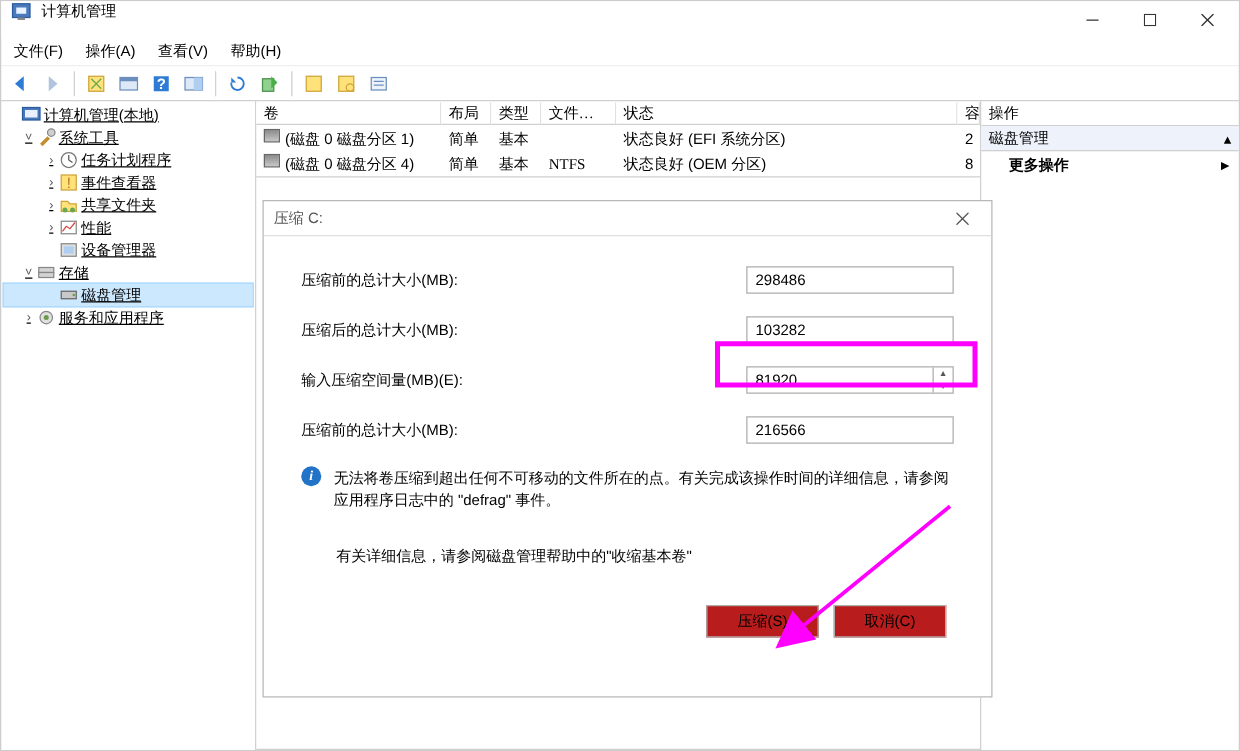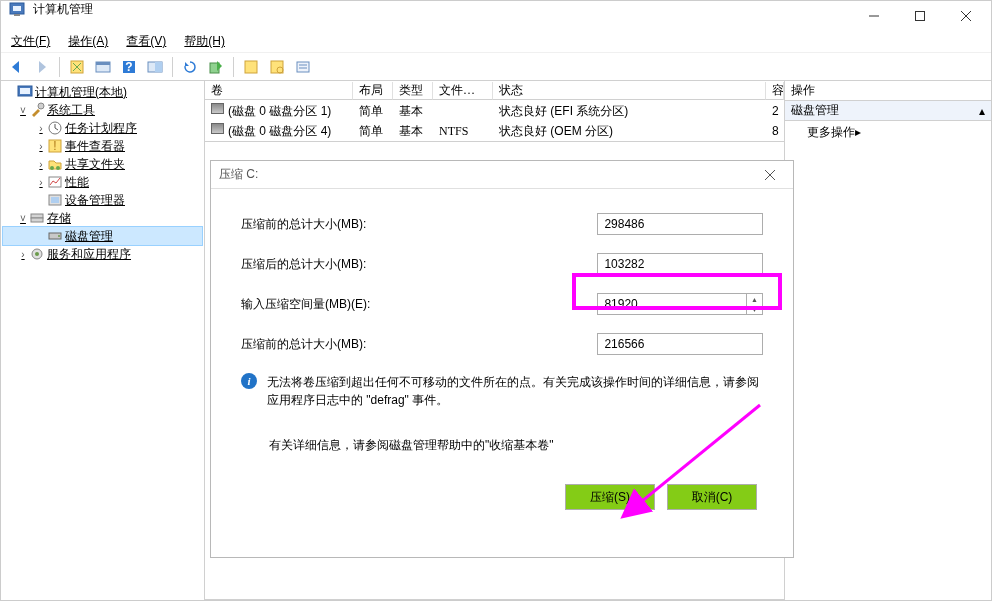--- a/index.html
+++ b/index.html
@@ -7,21 +7,21 @@
 
 .window { width: 100%; height: 100%; display: flex; flex-direction: column; border: 1px solid #ccc; background: #fff; }
 
 .titlebar { height: 30px; display: flex; align-items: flex-start; padding: 0 2px; background: #fff; }
 .titlebar .app-icon { width: 16px; height: 16px; margin: 0 6px; }
 .titlebar .title { flex: 1; font-size: 12px; padding-left: 2px; }
 .win-controls { display: flex; }
 .win-btn { width: 46px; height: 30px; display: flex; align-items: center; justify-content: center; color: #333; }
 
 .menubar { height: 22px; display: flex; align-items: center; padding: 0 6px; gap: 10px; font-size: 12px; border-bottom: 1px solid #f0f0f0; }
-.menubar span { padding: 2px 4px; cursor: default; text-decoration: underline; }
+.menubar span { padding: 2px 4px; cursor: default; }
 
 .toolbar { height: 28px; display: flex; align-items: center; padding: 0 4px; gap: 4px; border-bottom: 1px solid #d0d0d0; }
 .tool-btn { width: 22px; height: 22px; display: flex; align-items: center; justify-content: center; border: 1px solid transparent; }
 .tool-sep { width: 1px; height: 20px; background: #d0d0d0; margin: 0 2px; }
 
 .content { flex: 1; display: flex; min-height: 0; }
 
 .treeview { width: 204px; border-right: 1px solid #d0d0d0; overflow: auto; padding: 2px; text-decoration: underline; }
 .tree-node { display: flex; align-items: center; height: 18px; padding-left: 0; white-space: nowrap; cursor: default; }
 .tree-node .expander { width: 12px; text-align: center; color: #555; font-size: 10px; user-select: none; }
@@ -46,21 +46,21 @@
 
 .bottom-info { padding: 4px 8px; }
 .bottom-info .dev { display: flex; align-items: center; gap: 6px; }
 .bottom-info .dev-icon { width: 22px; height: 22px; }
 .bottom-info .dev-title { font-weight: bold; }
 
 .actions-panel { width: 206px; display: flex; flex-direction: column; }
 .actions-header { height: 20px; border-bottom: 1px solid #d0d0d0; padding: 0 6px; display: flex; align-items: center; font-weight: normal; }
 .actions-section { background: #eef3fb; height: 20px; display: flex; align-items: center; padding: 0 6px; border-bottom: 1px solid #d0d0d0; justify-content: space-between; }
 .actions-section .arrow { color: #000; }
-.actions-item { height: 22px; display: flex; align-items: center; padding: 0 22px; justify-content: flex-start; }
+.actions-item { height: 22px; display: flex; align-items: center; padding: 0 22px; justify-content: space-between; font-weight: bold; }
 .actions-item .arrow { margin-right: -14px; }
 
 
 .dialog-backdrop { position: absolute; left: 210px; top: 160px; width: 584px; height: 398px; background: #fff; border: 1px solid #b8b8b8; box-shadow: 0 0 0 rgba(0,0,0,0); }
 .dialog-titlebar { height: 28px; border-bottom: 1px solid #e0e0e0; display: flex; align-items: center; padding: 0 8px; color: #555; }
 .dialog-titlebar .dlg-title { flex: 1; }
 .dialog-close { width: 30px; height: 22px; display: flex; align-items: center; justify-content: center; color: #444; }
 .dialog-body { padding: 24px 30px 10px 30px; }
 .dlg-row { display: flex; align-items: center; margin-bottom: 18px; }
 .dlg-label { width: 362px; }
@@ -70,21 +70,21 @@
 .dlg-spinner .spin div { flex: 1; display: flex; align-items: center; justify-content: center; font-size: 7px; color: #555; }
 .highlight-box { position: absolute; border: 4px solid #ff00ff; left: 572px; top: 273px; width: 210px; height: 37px; pointer-events: none; }
 
 .dlg-info { display: flex; gap: 10px; margin: 6px 0 28px 0; }
 .info-icon { width: 16px; height: 16px; border-radius: 50%; background: #2173c7; color: #fff; display: flex; align-items: center; justify-content: center; font-weight: bold; font-family: Georgia, serif; font-style: italic; font-size: 11px; flex: 0 0 16px; }
 .dlg-info .text { line-height: 1.5; }
 
 .dlg-link { margin: 12px 0 30px 28px; }
 
 .dlg-buttons { display: flex; justify-content: flex-end; gap: 12px; padding-right: 6px; }
-.dlg-button { width: 90px; height: 26px; border: 1px solid #adadad; background: #84cc16; display: flex; align-items: center; justify-content: center; cursor: default; }
+.dlg-button { width: 90px; height: 26px; border: 1px solid #adadad; background: #b91c1c; display: flex; align-items: center; justify-content: center; cursor: default; }
 
 
 .anno-arrow { position: absolute; pointer-events: none; }
 
 svg { display: block; }
 </style>
 </head>
 <body>
 
 <div class="window">

